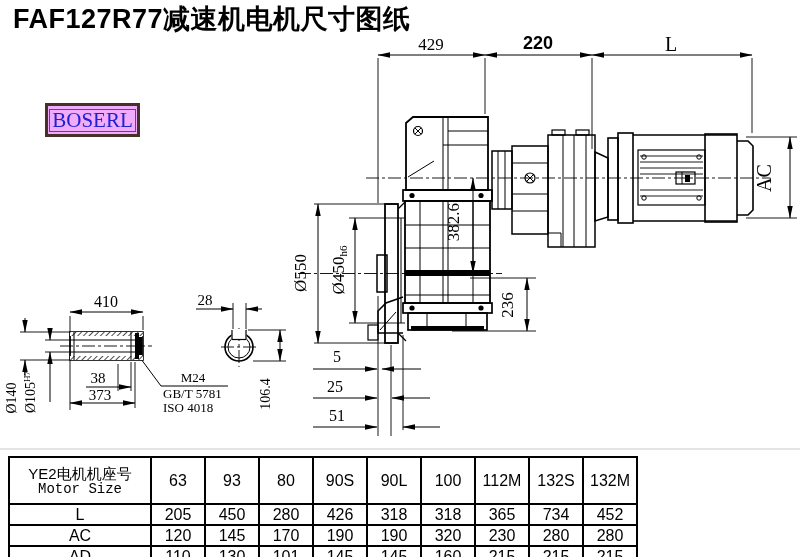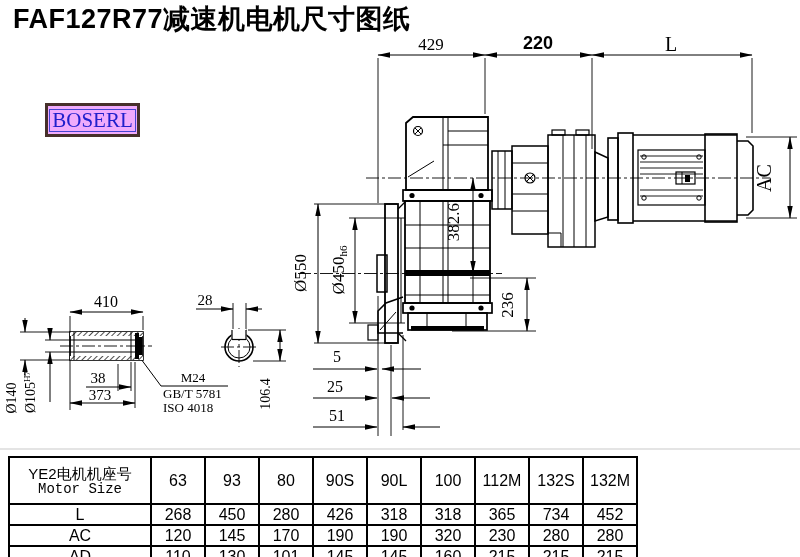--- a/index.html
+++ b/index.html
@@ -272,21 +272,21 @@
       <th class="colhead">80</th>
       <th class="colhead">90S</th>
       <th class="colhead">90L</th>
       <th class="colhead">100</th>
       <th class="colhead">112M</th>
       <th class="colhead">132S</th>
       <th class="colhead">132M</th>
     </tr>
     <tr class="data-row">
       <td class="cellv">L</td>
-      <td class="cellv">268</td>
+      <td class="cellv">205</td>
       <td class="cellv">450</td>
       <td class="cellv">280</td>
       <td class="cellv">426</td>
       <td class="cellv">318</td>
       <td class="cellv">318</td>
       <td class="cellv">365</td>
       <td class="cellv">734</td>
       <td class="cellv">452</td>
     </tr>
     <tr class="data-row">

